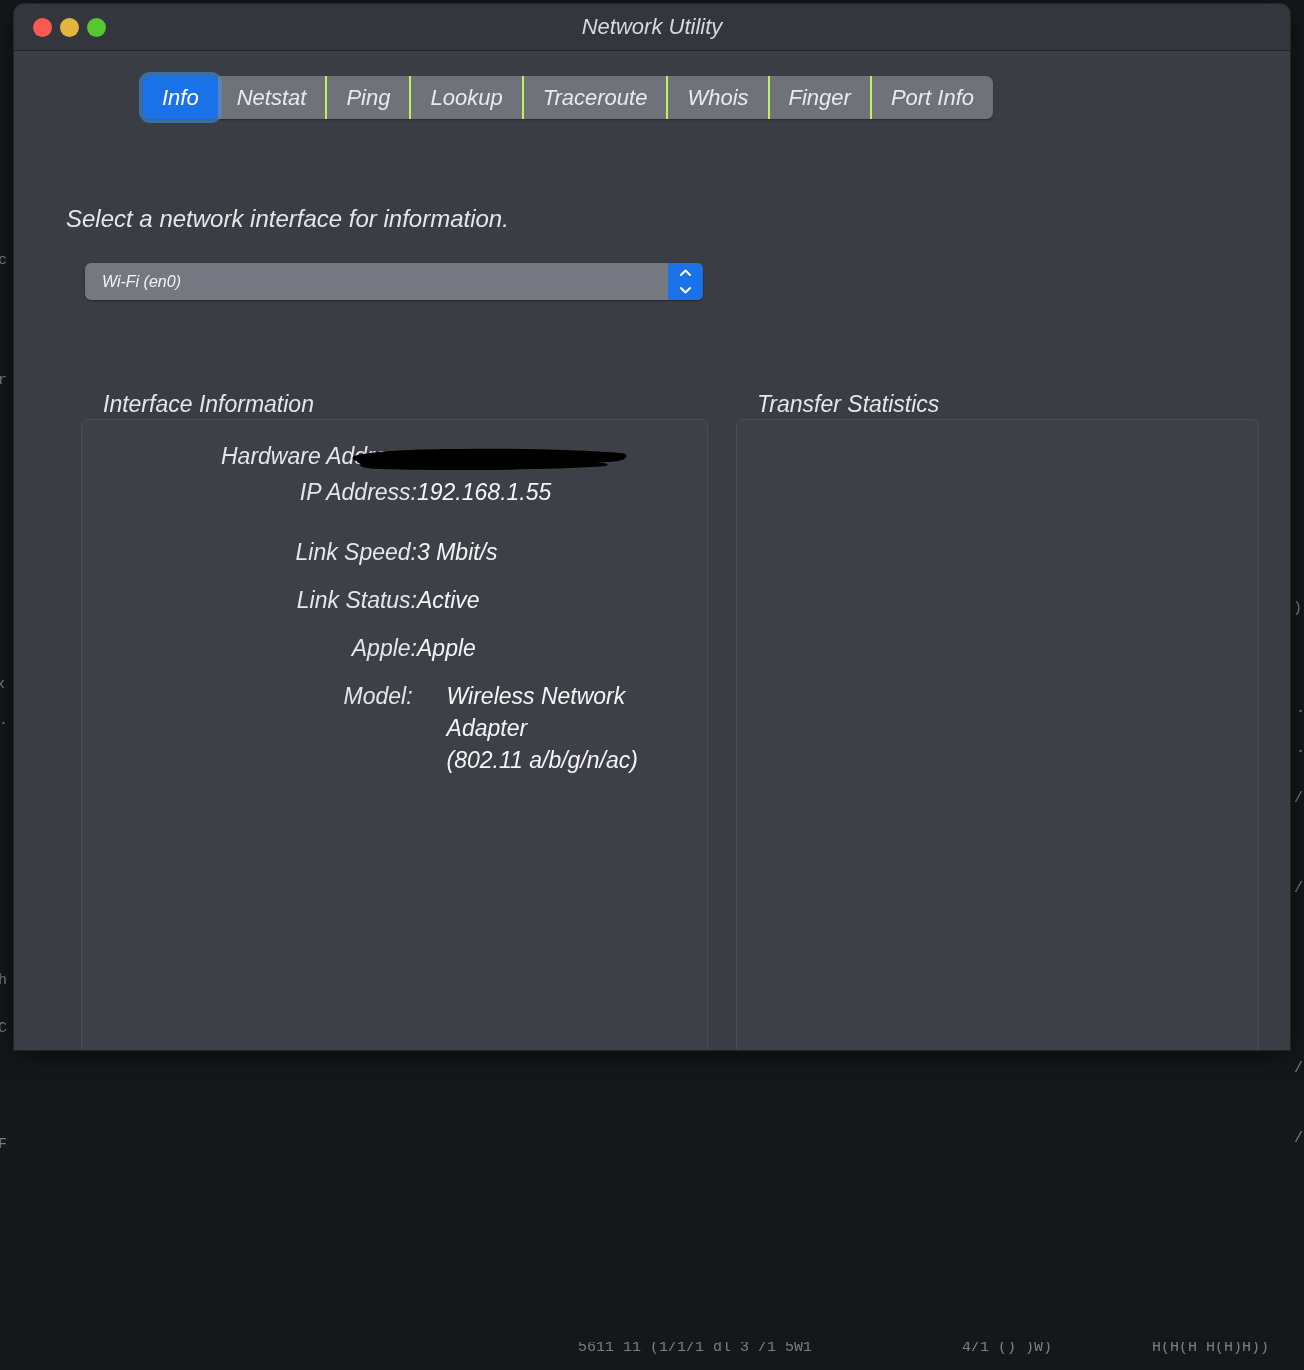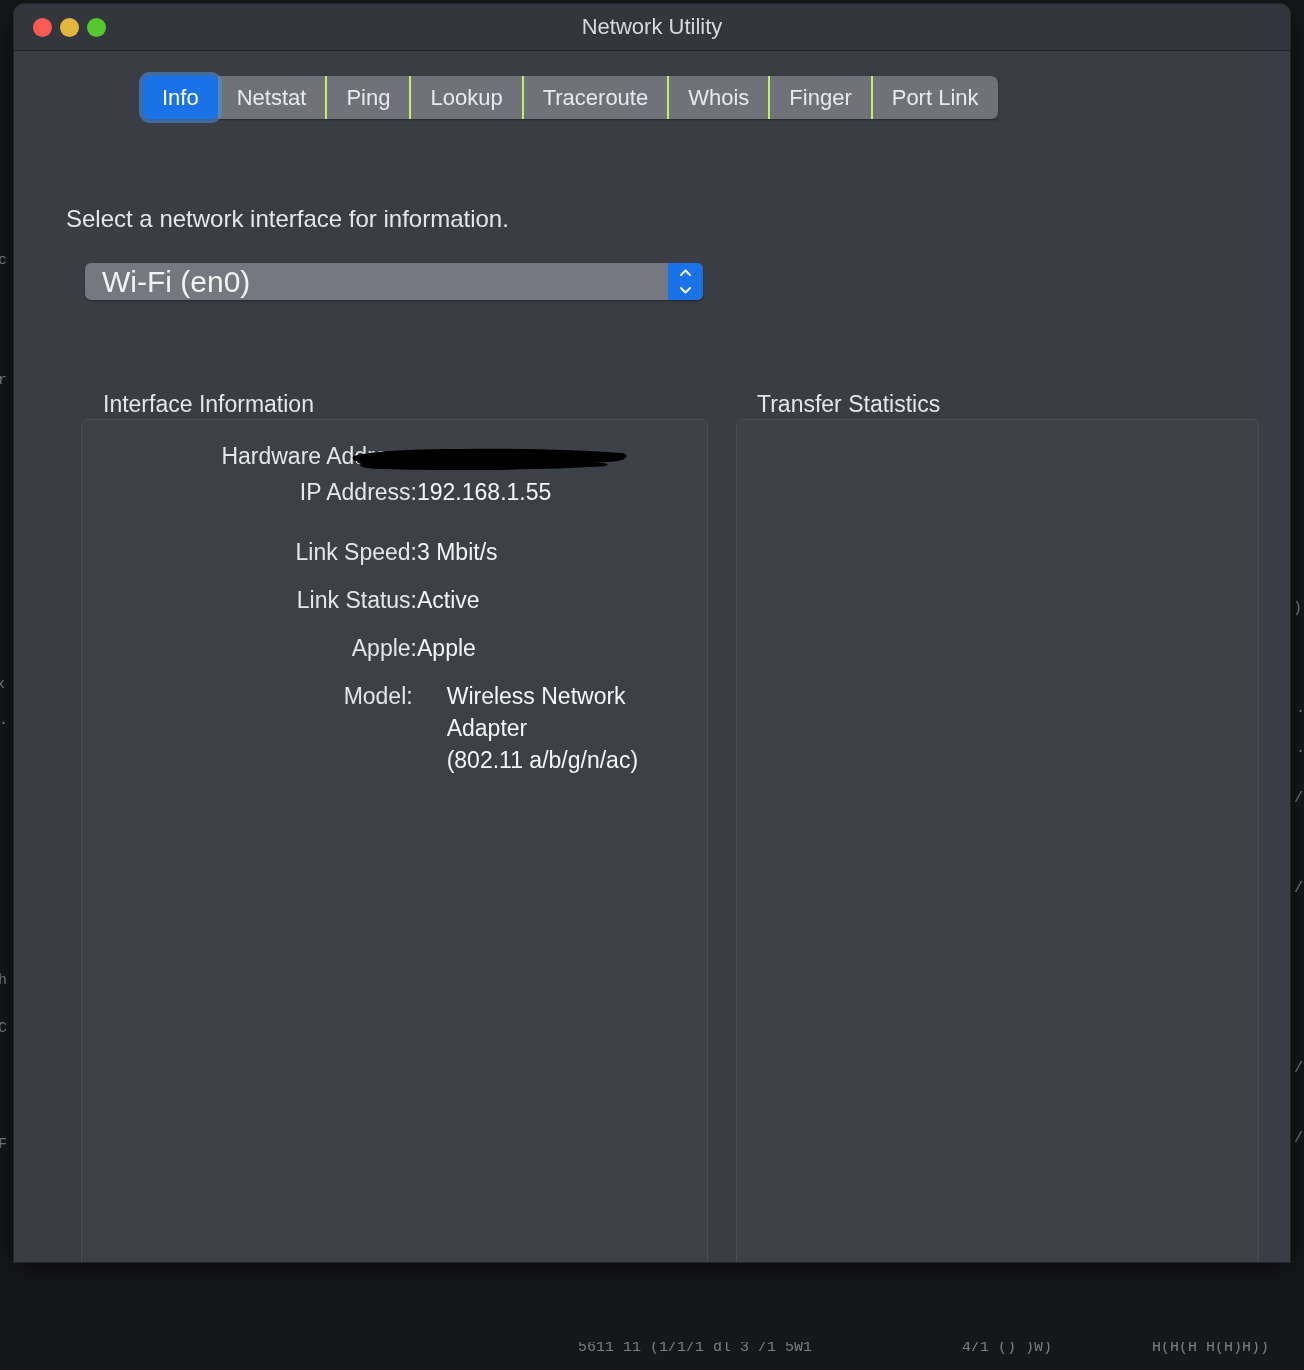--- a/index.html
+++ b/index.html
@@ -42,25 +42,26 @@
   #backdrop-bottom-strip .backdrop-line {
     top: -3px;
   }
 
   
   #window {
     position: absolute;
     left: 14px;
     top: 4px;
     width: 1276px;
-    height: 1258px;
+    height: 1046px;
     background: #3a3d44;
     border-radius: 10px 10px 0 0;
     box-shadow: 0 0 0 1px #23252a, 0 6px 26px rgba(0,0,0,.55);
     overflow: hidden;
+    font-style: italic;
   }
 
   
   #titlebar {
     position: relative;
     height: 46px;
     background: #33363d;
     border-bottom: 1px solid #212327;
     border-radius: 10px 10px 0 0;
   }
@@ -156,21 +157,21 @@
     border-radius: 6px;
     box-shadow: 0 1px 2px rgba(0,0,0,.4);
     cursor: default;
   }
   #iface-popup-value {
     position: absolute;
     left: 17px;
     top: 0;
     line-height: 37px;
     color: #f2f3f4;
-    font-size: 30px;
+    font-size: 16px;
     white-space: nowrap;
   }
   #iface-popup-arrows {
     position: absolute;
     right: 0;
     top: 0;
     width: 35px;
     height: 37px;
     background: #1a72e8;
     border-radius: 0 6px 6px 0;
@@ -286,21 +287,21 @@
 
   <div id="tabbar-area">
     <div id="tabs">
       <div class="tab active">Info</div>
       <div class="tab">Netstat</div>
       <div class="tab">Ping</div>
       <div class="tab">Lookup</div>
       <div class="tab">Traceroute</div>
       <div class="tab">Whois</div>
       <div class="tab">Finger</div>
-      <div class="tab">Port Link</div>
+      <div class="tab">Port Info</div>
     </div>
   </div>
 
   <div id="content">
 
     <div id="prompt-label">Select a network interface for information.</div>
 
     <div id="iface-popup">
       <span id="iface-popup-value">Wi-Fi (en0)</span>
       <span id="iface-popup-arrows">

